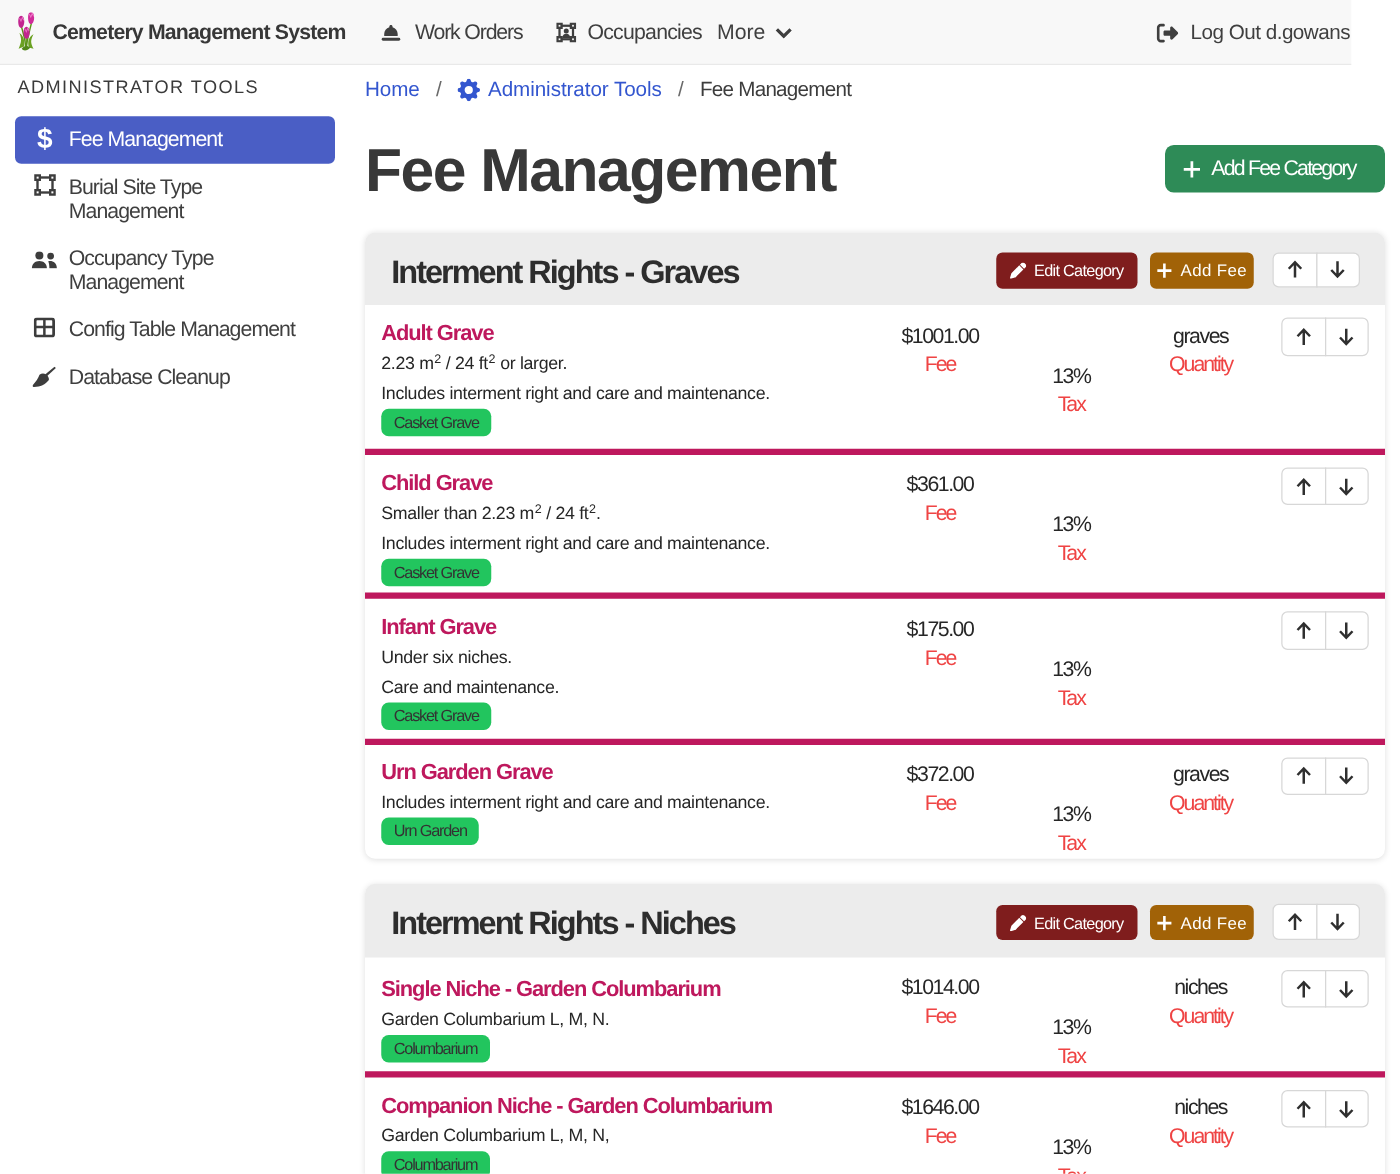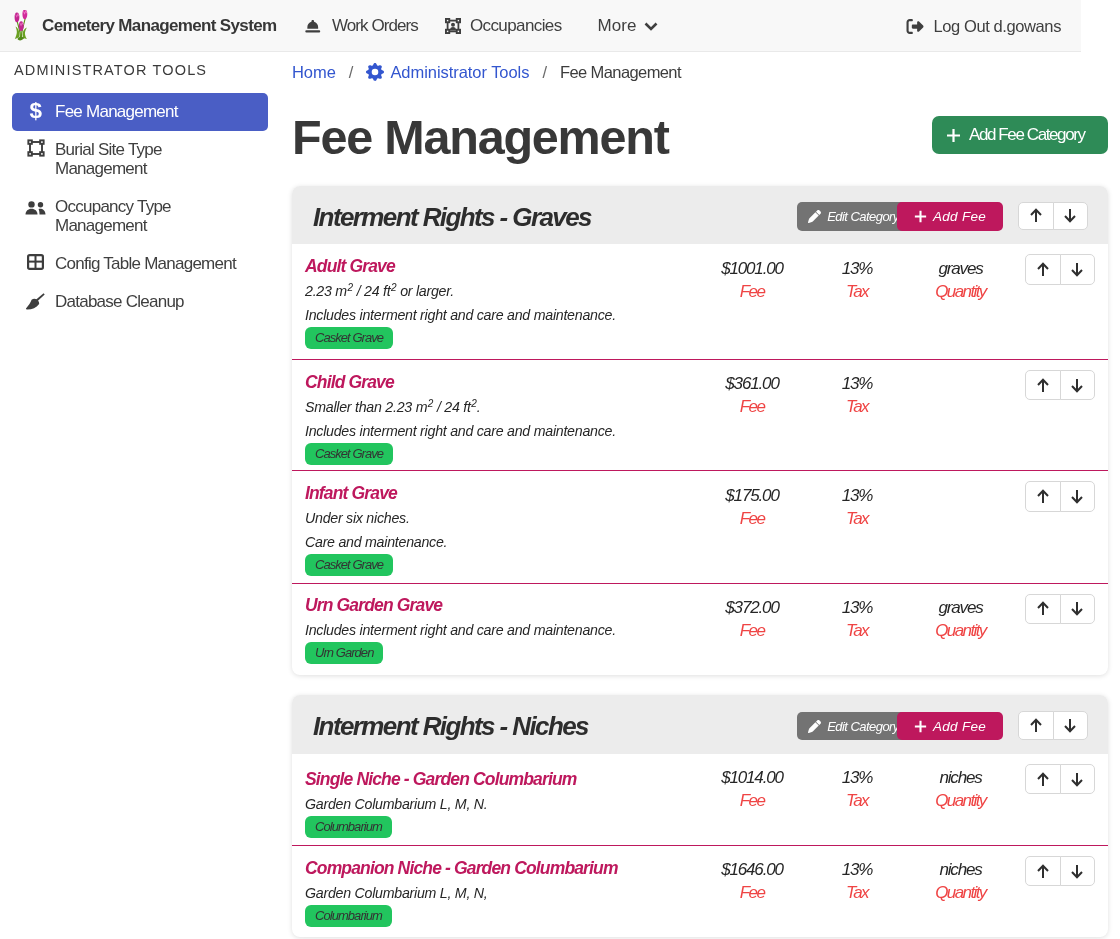--- a/index.html
+++ b/index.html
@@ -10,21 +10,21 @@
 
 .nav { position:absolute; top:0; left:0; width:1081px; height:52px; background:#f8f8f8; border-bottom:1px solid #e9e9e9;text-decoration:underline; }
 .brand { position:absolute; left:13px; top:10px; display:flex; align-items:center; gap:12px; }
 .brand b { font-size:17px; color:#373737; letter-spacing:-0.65px; }
 .navlinks { position:absolute; left:305px; top:0; height:52px; display:flex; align-items:center; color:#3f3f3f; }
 .nlink { display:flex; align-items:center; font-size:17px; letter-spacing:-0.92px; color:#3f3f3f; }
 .nlink.n2 { letter-spacing:-0.6px; }
 .nlink.n2 .ic { margin-left:3px; margin-right:9px; }
 .nlink.n3 { letter-spacing:0; }
 .nlink .ic { margin-right:11.5px; display:flex; }
-.logout { position:absolute; right:20px; top:0; height:52px; display:flex; align-items:center; gap:9px; font-size:16.5px; letter-spacing:-0.4px; color:#3f3f3f; }
+.logout { position:absolute; right:1px; top:0; height:52px; display:flex; align-items:center; gap:9px; font-size:16.5px; letter-spacing:-0.4px; color:#3f3f3f; }
 
 
 .side { position:absolute; top:52px; left:0; width:280px; }
 .sb-head { margin:10px 0 14.5px 14px; font-size:14.5px; letter-spacing:1.15px; color:#3a3a3a; }
 .sb-item { display:flex; gap:9px; margin:0 12px; padding:9.5px 8px 9.5px 13px; border-radius:5px; font-size:17px; letter-spacing:-0.75px; line-height:19px; color:#3f3f3f; align-items:flex-start; }
 .sb-item .ic { width:21px; height:19px; display:flex; justify-content:center; align-items:center; flex:none; overflow:visible; }
 .sb-item.active { background:#4a5ec5; color:#fff; }
 
 
 .main { position:absolute; left:292px; top:52px; width:816px; }
@@ -32,51 +32,51 @@
 .crumbs a { color:#3356cf; }
 .crumbs .sep { color:#6a6a6a; margin:0 13px; }
 .crumbs .cur { color:#3d3d3d; letter-spacing:-0.6px; }
 .crumbs .gear { margin-right:6px; display:flex; }
 .h1row { position:relative; height:101.5px; margin-top:0; }
 h1 { font-size:48.5px; font-weight:bold; color:#383838; letter-spacing:-1.2px; line-height:66px; position:absolute; left:0; top:20.4px; }
 .btn { display:inline-flex; align-items:center; justify-content:center; border-radius:5px; color:#fff; }
 .btn-addcat { position:absolute; right:0; top:32.2px; height:38.3px; width:176px; background:#2e8b57; border-radius:7px; font-size:17px; letter-spacing:-1.4px; gap:8px; padding-left:14px; justify-content:flex-start; }
 
 
-.card { border-radius:8px; box-shadow:0 1px 5px rgba(0,0,0,0.13); background:#fff;font-style:italic; }
+.card { border-radius:8px; box-shadow:0 1px 5px rgba(0,0,0,0.13); background:#fff; }
 .card1 { margin-top:0; }
 .card2 { margin-top:20.5px; }
 .card-h { position:relative; background:#ececec; border-radius:8px 8px 0 0; height:58.5px; }
 .card-h h2 { position:absolute; left:21px; top:16px; font-size:26px; line-height:30px; color:#2d2d2d; letter-spacing:-1.6px; }
-.btn-edit { position:absolute; width:113px; height:28.5px; right:198px; top:16.5px; background:#737373; font-size:13px; letter-spacing:-0.55px; gap:6px; }
-.btn-addfee { position:absolute; width:106px; height:28.5px; right:105px; top:16.5px; background:#be185d; font-size:13.5px; letter-spacing:0.3px; gap:6px; }
+.btn-edit { position:absolute; width:113px; height:28.5px; right:198px; top:16.5px; background:#7f1d1d; font-size:13px; letter-spacing:-0.55px; gap:6px; }
+.btn-addfee { position:absolute; width:83px; height:28.5px; right:105px; top:16.5px; background:#a16207; font-size:13.5px; letter-spacing:0.3px; gap:6px; }
 .updown { position:absolute; display:flex; }
 .card-h .updown { right:20px; top:16px; }
 .udbtn { width:35.5px; height:28.5px; background:#fff; border:1px solid #d7d7d7; display:flex; align-items:center; justify-content:center; }
 .udbtn.up { border-radius:5px 0 0 5px; }
 .udbtn.dn { border-radius:0 5px 5px 0; margin-left:-1px; }
-.frow { position:relative; border-top:1px solid #be185d; padding:10.6px 13px 5.8px; }
+.frow { position:relative; border-top:5px solid #be185d; padding:10.6px 13px 5.8px; }
 .frow.first { border-top:none; }
 .frow .updown { right:13px; top:10px; }
 .frow .udbtn { width:35.3px; height:30.5px; }
 .fname { font-size:17.5px; font-weight:bold; line-height:22px; letter-spacing:-0.85px; }
 .fname a { color:#be185d; }
 .fdesc { font-size:14.2px; line-height:24px; color:#262626; letter-spacing:-0.25px; }
 .fdesc.d1 { margin-top:2px; }
 .fbadge { display:inline-block; margin-top:0; background:#22c55e; border-radius:6px; height:22px; line-height:22px; padding:0 10px; font-size:13px; color:#333; letter-spacing:-0.95px; }
 .fcol { position:absolute; top:12.5px; text-align:center; font-size:17px; line-height:23px; color:#262626; letter-spacing:-1.15px; }
 .fcol span { display:block; color:#ef4444; letter-spacing:-1.6px; }
 .pb1 { padding-bottom:10.4px !important; }
 .pb2 { padding-bottom:5.8px !important; }
 .pb3 { padding-bottom:6.6px !important; }
 .pb4 { padding-bottom:10.8px !important; }
 .c2r1 { padding-top:13.6px !important; padding-bottom:7.4px !important; }
 .c2r2 { padding-top:11px !important; padding-bottom:10px !important; }
 .col-fee { left:400px; width:120px; }
-.col-tax { left:520px; width:90px; }
+.col-tax { left:520px; width:90px;margin-top:32px; }
 .col-qty { left:616px; width:105px; }
 sup { font-size:10px; position:relative; top:-4.5px; vertical-align:baseline; line-height:0; letter-spacing:0; margin-left:0.5px; }
 </style>
 </head>
 <body>
 
 <div class="nav">
   <div class="brand">
     <svg width="17" height="31" viewBox="0 0 27 32" preserveAspectRatio="none">
       <g stroke="#5a9216" stroke-width="1.7" fill="none">
@@ -114,21 +114,21 @@
         <rect x="1.9" y="12.7" width="1.4" height="1.4" fill="#f8f8f8"></rect>
             <rect x="12.7" y="12.7" width="1.4" height="1.4" fill="#f8f8f8"></rect>
         <rect x="4.5" y="1.7" width="7" height="1.8"></rect>
         <rect x="4.5" y="12.5" width="7" height="1.8"></rect>
         <rect x="1.7" y="4.5" width="1.8" height="7"></rect>
         <rect x="12.5" y="4.5" width="1.8" height="7"></rect>
         <circle cx="8" cy="6.7" r="2"></circle>
         <path d="M4.8 12.4 c0-2.2 1.45-3.4 3.2-3.4 c1.75 0 3.2 1.2 3.2 3.4z"></path>
       </svg>
         </span>Occupancies</span>
-    <span class="nlink n3" style="margin-left:36px;">More<svg style="margin-left:8px" width="14" height="9" viewBox="0 0 14 9">
+    <span class="nlink n3" style="margin-left:12px;">More<svg style="margin-left:8px" width="14" height="9" viewBox="0 0 14 9">
           <path d="M1.5 1.5 L7 7 L12.5 1.5" stroke="#3f3f3f" stroke-width="2.6" fill="none"></path>
         </svg></span>
   </div>
   <div class="logout">
     <svg width="18" height="17" viewBox="0 0 512 512" fill="#3f3f3f">
         <path d="M377.9 105.9L500.7 228.7c7.2 7.2 11.3 17.1 11.3 27.3s-4.1 20.1-11.3 27.3L377.9 406.1c-6.4 6.4-15 9.9-24 9.9c-18.7 0-33.9-15.2-33.9-33.9l0-62.1-128 0c-17.7 0-32-14.3-32-32l0-64c0-17.7 14.3-32 32-32l128 0 0-62.1c0-18.7 15.2-33.9 33.9-33.9c9 0 17.6 3.6 24 9.9zM160 96L96 96c-17.7 0-32 14.3-32 32l0 256c0 17.7 14.3 32 32 32l64 0c17.7 0 32 14.3 32 32s-14.3 32-32 32l-64 0c-53 0-96-43-96-96L0 128C0 75 43 32 96 32l64 0c17.7 0 32 14.3 32 32s-14.3 32-32 32z"></path>
       </svg>
     <span>Log Out d.gowans</span>
   </div>
 </div>

